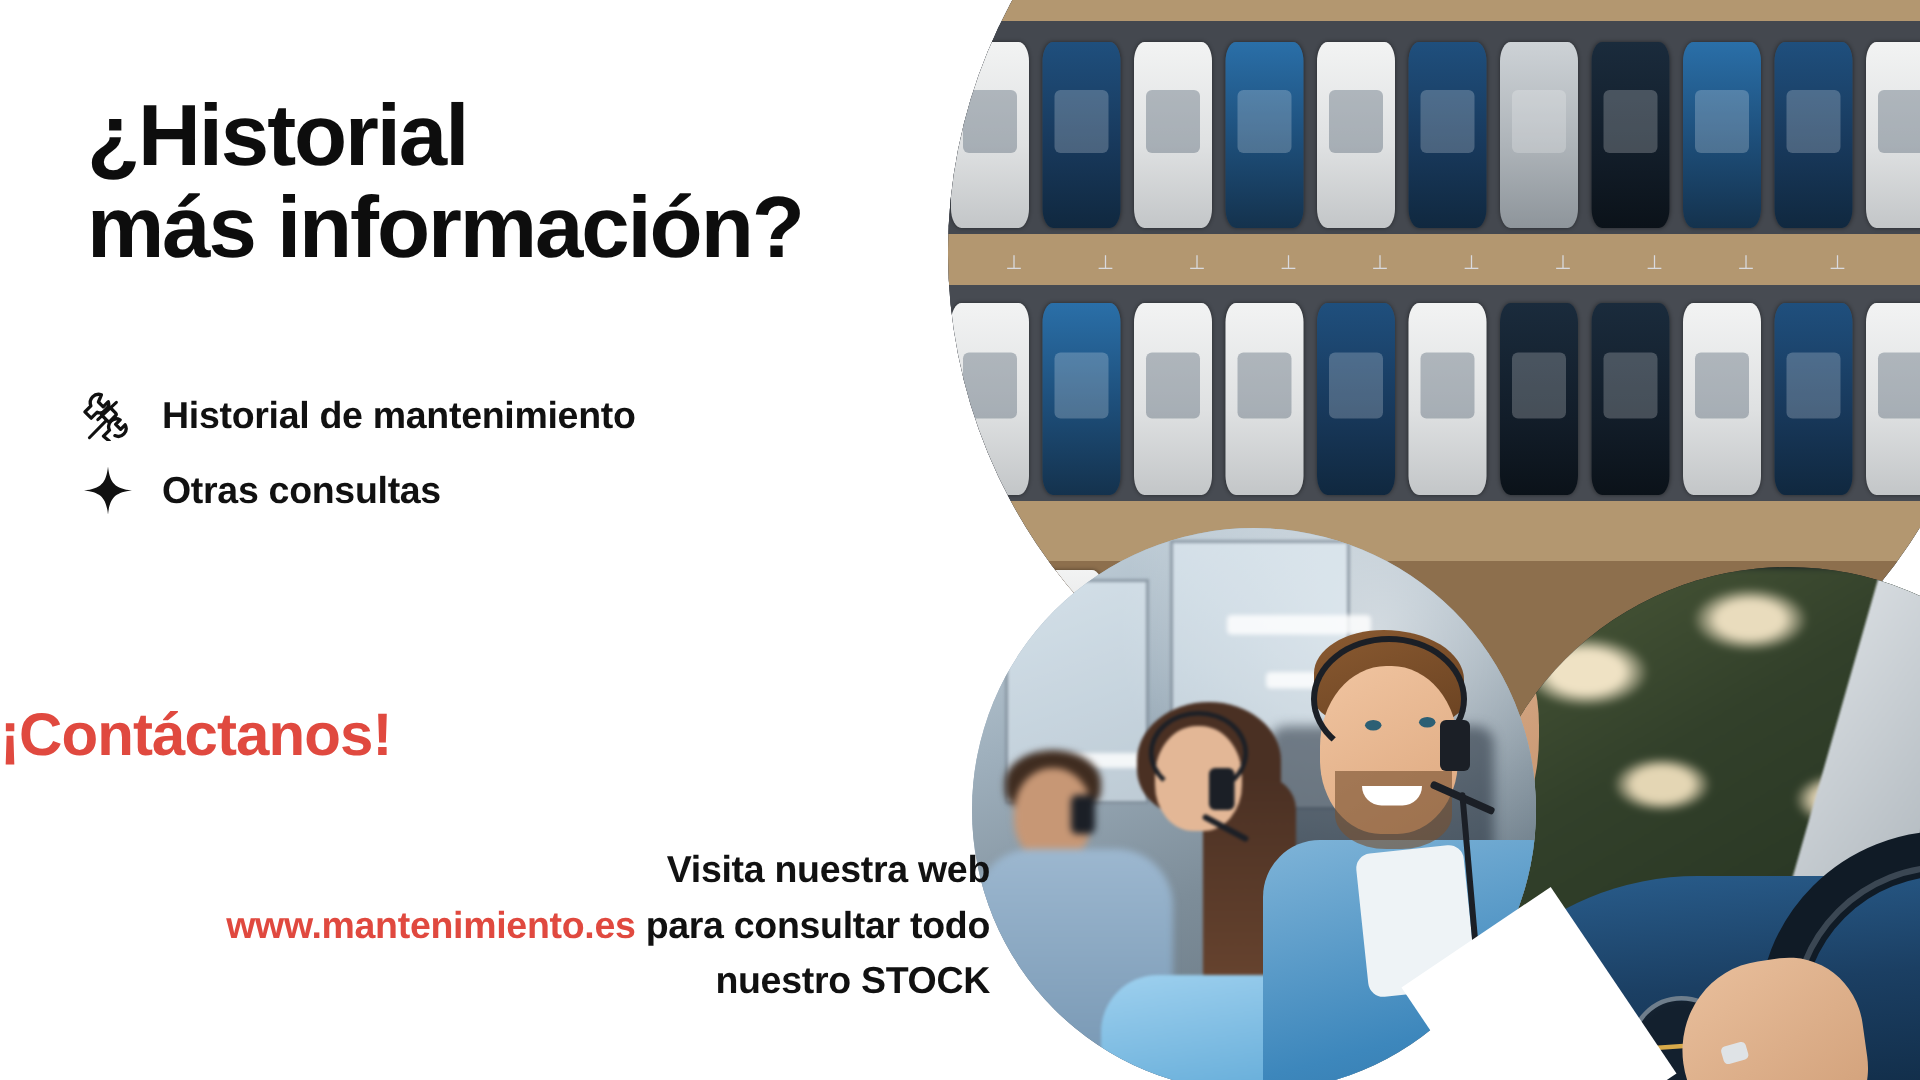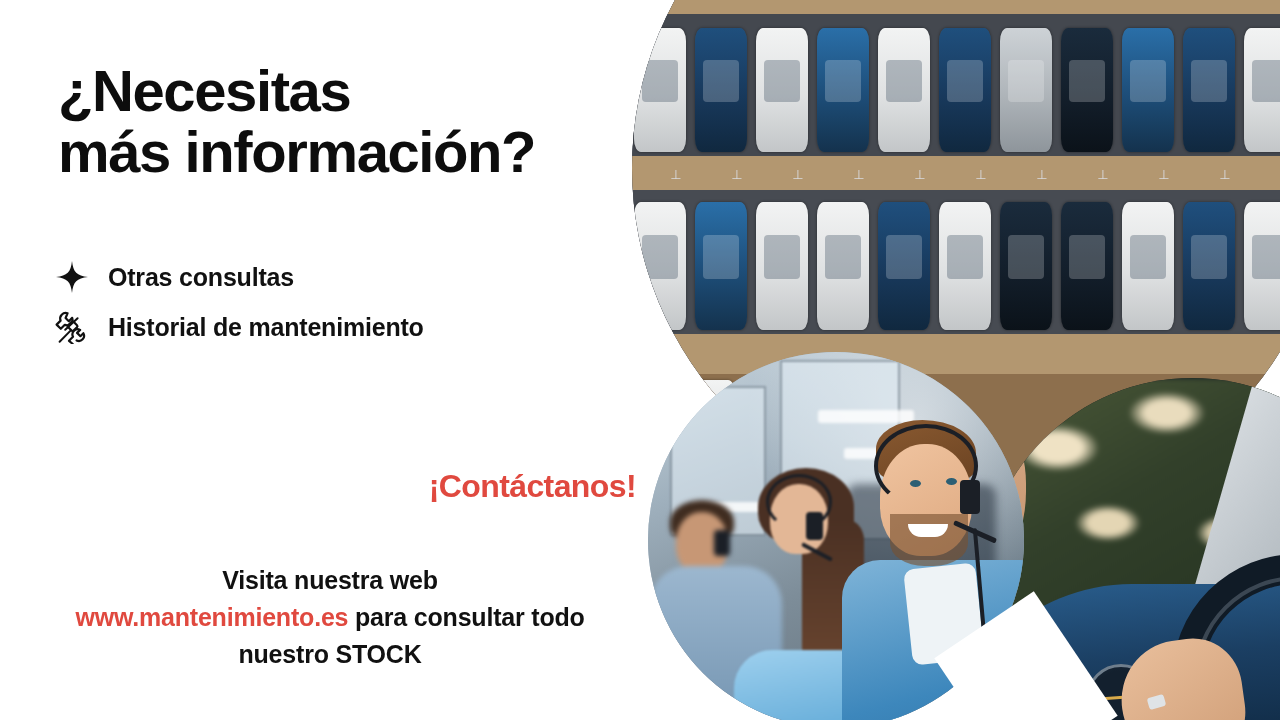--- a/index.html
+++ b/index.html
@@ -382,32 +382,32 @@
     font-weight: 700;
     color: #111111;
     letter-spacing: -0.2px;
   }
 
   .cta {
     position: absolute;
     left: 0;
     top: 468px;
     width: 636px;
-    text-align: right;
-    font-size: 32px;
+    text-align: left;
+    font-size: 40px;
     font-weight: 700;
     letter-spacing: -0.6px;
   }
 
   .footer {
     position: absolute;
     left: 0;
     top: 562px;
     width: 660px;
-    text-align: center;
+    text-align: right;
     font-size: 25px;
     font-weight: 700;
     line-height: 1.48;
     color: #111111;
     letter-spacing: -0.2px;
   }
   .footer .url { white-space: nowrap; }
   .footer-line { display: block; }
 </style>
 </head>
@@ -545,49 +545,49 @@
         <div class="dr-ring"></div>
         <div class="dr-cuff"></div>
       </div>
     </div>
 
     <div class="wedge"></div>
   </div>
 
   <div class="content">
 
-    <h1 class="headline">¿Necesitas
+    <h1 class="headline">¿Historial
 más información?</h1>
 
     <ul class="feature-list">
 
 
-
-      <li class="feature-item">
-        <span class="feature-icon">
-          <svg width="34" height="34" viewBox="0 0 34 34">
-            <path d="M17 1 C18.2 12.2 21.8 15.8 33 17 C21.8 18.2 18.2 21.8 17 33 C15.8 21.8 12.2 18.2 1 17 C12.2 15.8 15.8 12.2 17 1 Z" fill="#111"></path>
-          </svg>
-        </span>
-        <span class="feature-label">Otras consultas</span>
-      </li>
 
       <li class="feature-item">
         <span class="feature-icon">
           <svg width="36" height="34" viewBox="0 0 36 34" fill="none" stroke="#111" stroke-width="2.2" stroke-linejoin="round" stroke-linecap="round">
             <path d="M13.6 3.2 A5.6 5.6 0 0 0 6.6 10.6 L2.6 14.6 l4.2 4.2 4-4 A5.6 5.6 0 0 0 18.2 7.8 l-3.4 3.4 -3.2-3.2 z"></path>
             <path d="M22.6 30.4 a5.2 5.2 0 0 0 6.8-7.2 l-3 3 -3.3-3.3 3-3 A5.2 5.2 0 0 0 19 26.8 l-4 4 3.8 3.2"></path>
             <path d="M11.2 19.8 L23.6 8.2" stroke-width="2"></path>
             <path d="M5.6 31.8 L16.8 20.4" stroke-width="2"></path>
             <rect x="14.8" y="12.4" width="7.6" height="7.6" rx="1.4" transform="rotate(45 18.6 16.2)"></rect>
           </svg>
         </span>
         <span class="feature-label">Historial de mantenimiento</span>
       </li>
 
+      <li class="feature-item">
+        <span class="feature-icon">
+          <svg width="34" height="34" viewBox="0 0 34 34">
+            <path d="M17 1 C18.2 12.2 21.8 15.8 33 17 C21.8 18.2 18.2 21.8 17 33 C15.8 21.8 12.2 18.2 1 17 C12.2 15.8 15.8 12.2 17 1 Z" fill="#111"></path>
+          </svg>
+        </span>
+        <span class="feature-label">Otras consultas</span>
+      </li>
+
     </ul>
 
     <div class="cta" style="color:#E0493F">¡Contáctanos!</div>
 
     <div class="footer">
       <span class="footer-line">Visita nuestra web</span>
       <span class="footer-line"><span class="url" style="color:#E0493F">www.mantenimiento.es</span><span> para consultar todo</span></span>
       <span class="footer-line">nuestro STOCK</span>
     </div>
 

